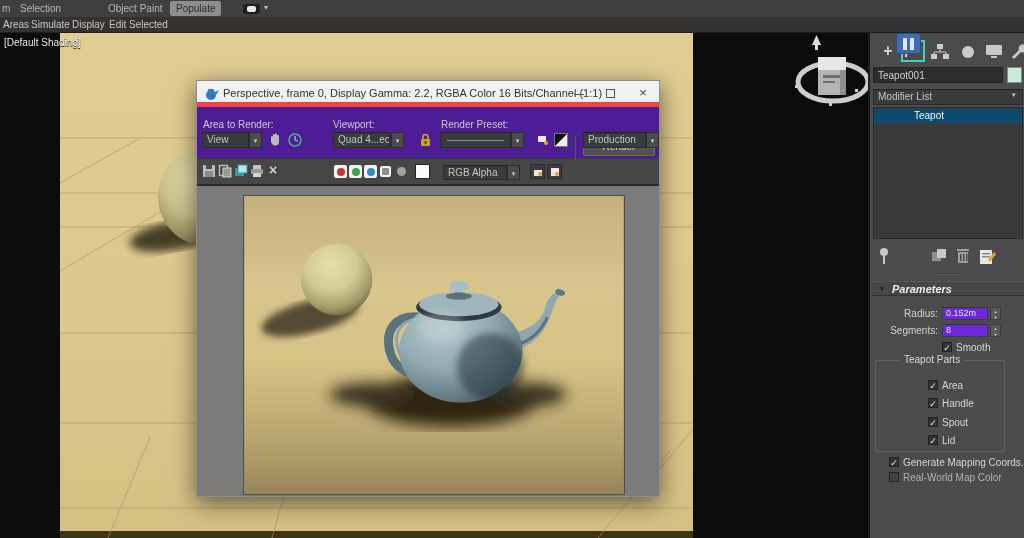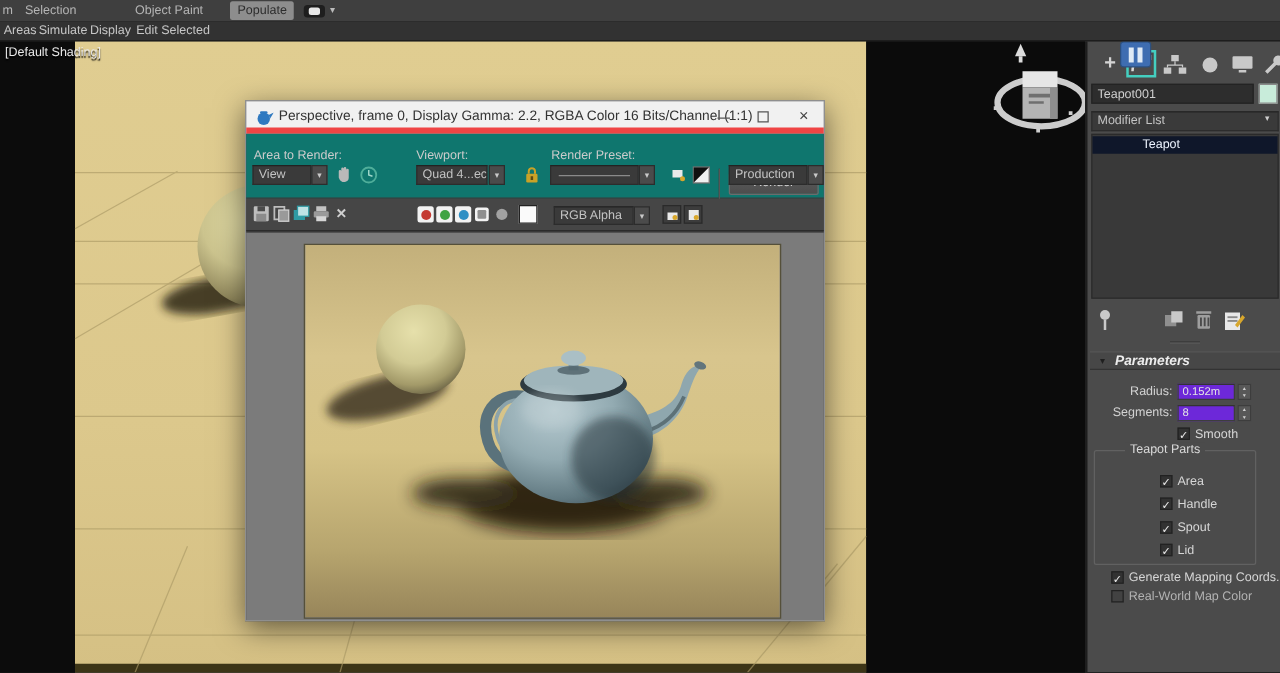--- a/index.html
+++ b/index.html
@@ -30,21 +30,21 @@
   #rfw { left:196px; top:80px; width:464px; height:417px; background:#454545; z-index:5;
          border:1px solid #8f8f8f; box-shadow:0 6px 22px rgba(0,0,0,.55); }
   #rfw-titlebar { left:0; top:0; width:462px; height:26px; background:#f1f1f1; border-bottom:5px solid #ef4444; }
   #rfw-title { left:26px; top:6px; font-size:11px; color:#333; white-space:nowrap; }
   #rfw-appicon { left:7px; top:5px; width:15px; height:15px; }
   .winbtn { top:0; width:32px; height:25px; text-align:center; color:#444; cursor:default; }
   #btn-min i { position:absolute; left:11px; top:13px; width:10px; height:1px; background:#555; }
   #btn-max i { position:absolute; left:11px; top:8px; width:9px; height:9px; border:1px solid #555; }
   #btn-close { line-height:24px; font-size:13px; }
 
-  #rfw-toolbar { left:0; top:26px; width:462px; height:52px; background:#0f766e; border-bottom:1px solid #3a3a3a; }
+  #rfw-toolbar { left:0; top:26px; width:462px; height:52px; background:#4c1d95; border-bottom:1px solid #3a3a3a; }
   .tlbl { position:absolute; font-size:10px; color:#cbcbcb; white-space:nowrap; }
   .dd { position:absolute; height:16px; background:#3a3a3a; border:1px solid #2c2c2c; border-top-color:#222;
         color:#c3c3c3; font-size:10px; line-height:14px; padding:0 4px; white-space:nowrap; overflow:hidden; }
   .caretbtn { position:absolute; height:16px; width:13px; background:#4b4b4b; border:1px solid #2c2c2c;
               color:#c9c9c9; font-size:7px; text-align:center; line-height:15px; }
   .tico { position:absolute; width:16px; height:16px; }
   #vsep1 { left:378px; top:28px; width:1px; height:46px; background:#333; border-right:1px solid #555; }
   #btn-render { left:386px; top:31px; width:72px; height:18px; background:linear-gradient(#5d5d5d,#4d4d4d);
                 border:1px solid #6c6c6c; border-radius:2px; color:#dcdcdc; font-size:10px; text-align:center; line-height:16px; }
 
@@ -65,21 +65,21 @@
 
   
   #cmdpanel { left:868px; top:33px; width:156px; height:505px; background:#4b4b4b; border-left:2px solid #1e1e1e; z-index:6; }
   .ptab { position:absolute; top:10px; width:20px; height:18px; }
   #tab-modify-box { left:31px; top:7px; width:24px; height:22px; border:2px solid #44cfc0; }
   #obj-name { left:3px; top:34px; width:130px; height:16px; background:#2d2d2d; border:1px solid #232323;
               color:#cfcfcf; font-size:10px; padding:0 4px; font-family:"Liberation Sans",sans-serif; }
   #obj-color { left:137px; top:34px; width:15px; height:16px; background:#c8ecda; border:1px solid #8a8a8a; }
   #modifier-dd { left:3px; top:56px; width:150px; }
   #stackbox { left:3px; top:74px; width:150px; height:132px; background:#393939; border:1px solid #2a2a2a; }
-  #stackrow { position:absolute; left:0; top:1px; width:148px; height:14px; background:#0f172a;
+  #stackrow { position:absolute; left:0; top:1px; width:148px; height:14px; background:#0c4a6e;
               color:#eef4ff; font-size:10px; line-height:14px; padding-left:40px; }
   .mico { position:absolute; top:213px; width:18px; height:20px; }
   #mico-showend { left:26px; width:25px; height:21px; background:#3e6db1; border-radius:3px; border:1px solid #2c507f; }
   #psep { left:66px; top:240px; width:24px; height:2px; background:#3a3a3a; border-bottom:1px solid #5e5e5e; }
   #param-hdr { left:2px; top:248px; width:152px; height:15px; background:#474747;
                border-top:1px solid #575757; border-bottom:1px solid #333; }
   #param-hdr b { position:absolute; left:20px; top:1px; font-size:11px; color:#ececec;font-style:italic; }
   #param-hdr i { position:absolute; left:8px; top:2px; font-size:8px; color:#1f1f1f; font-style:normal; }
   .prow-lbl { position:absolute; width:68px; text-align:right; font-size:10px; color:#d2d2d2; }
   .pfield { position:absolute; left:72px; width:46px; height:13px; background:#6d28d9; border:1px solid #3d3d3d;
@@ -94,21 +94,21 @@
   #groupbox { left:5px; top:327px; width:130px; height:92px; border:1px solid #616161; border-radius:2px; }
   #group-legend { left:30px; top:321px; background:#4b4b4b; padding:0 4px; font-size:10px; color:#dadada; }
 </style>
 </head>
 <body>
 
 <div id="ribbon1" class="abs">
   <span class="rtab" style="left:2px">m</span>
   <span class="rtab" style="left:20px">Selection</span>
   <span class="rtab" style="left:108px">Object Paint</span>
-  <span class="rtab" id="tab-populate" style="left:184px">Populate</span>
+  <span class="rtab" id="tab-populate" style="left:170px">Populate</span>
   <span class="abs" id="ribbon-cam">
       <i></i>
     </span>
   <span class="abs" id="ribbon-caret">▾</span>
 </div>
 <div id="ribbon2" class="abs">
   <span style="left:3px">Areas</span>
   <span style="left:31px">Simulate</span>
   <span style="left:72px">Display</span>
   <span style="left:109px">Edit Selected</span>

